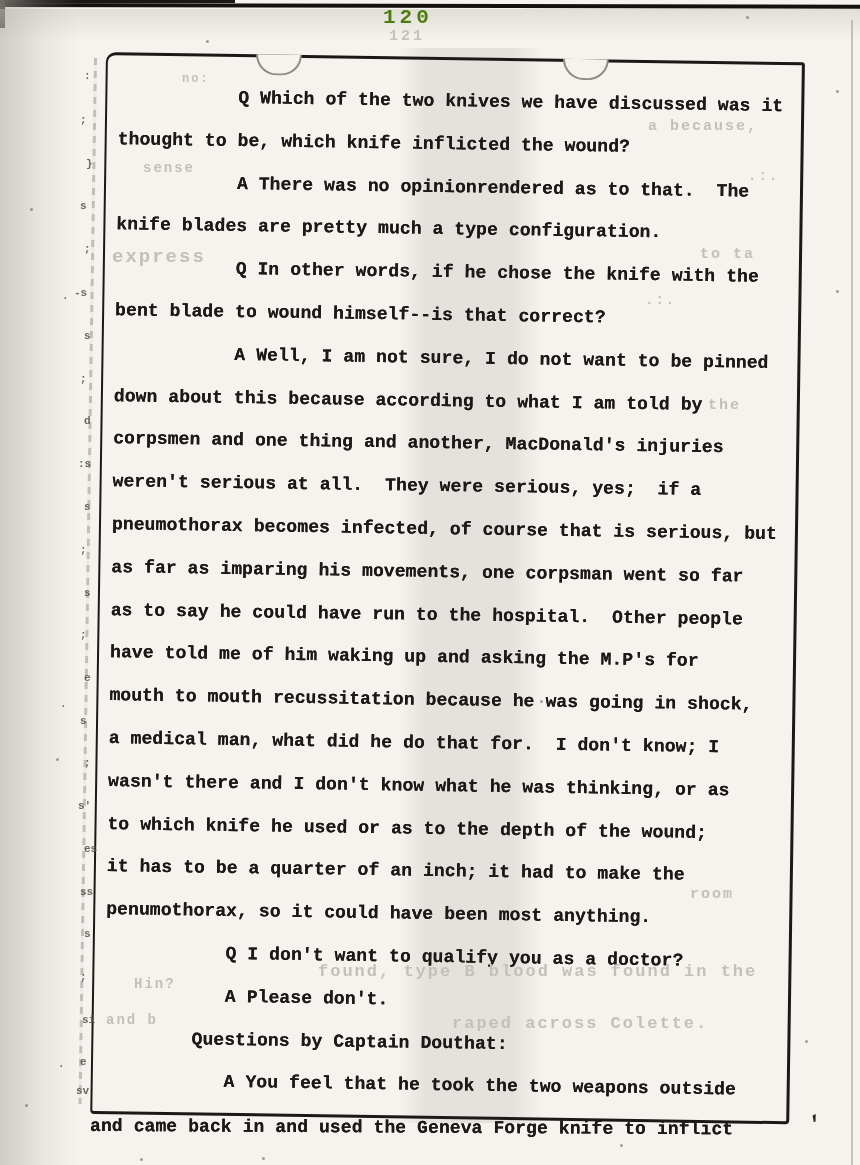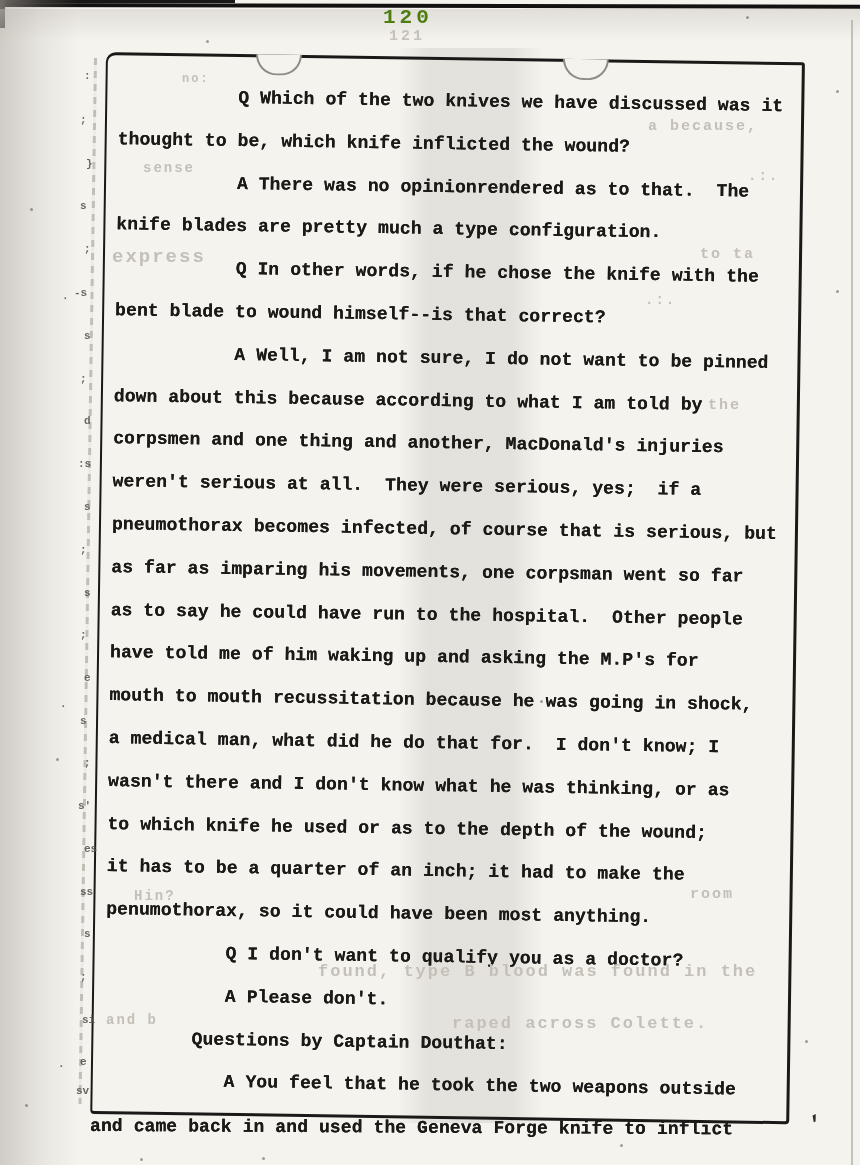--- a/index.html
+++ b/index.html
@@ -113,21 +113,21 @@
   <div>
       <span class="ghost" style="left: 182px; top: 72px; font-size: 12px;">no:</span>
       <span class="ghost" style="left: 648px; top: 118px; font-size: 15px;">a because,</span>
       <span class="ghost" style="left: 143px; top: 160px; font-size: 14px;">sense</span>
       <span class="ghost" style="left: 748px; top: 168px; font-size: 14px;">.:.</span>
       <span class="ghost" style="left: 700px; top: 206px; font-size: 15px; margin-top: 40px;">to ta</span>
       <span class="ghost" style="left: 112px; top: 246px; font-size: 19px;">express</span>
       <span class="ghost" style="left: 645px; top: 292px; font-size: 14px;">.:.</span>
       <span class="ghost" style="left: 708px; top: 380px; font-size: 15px; margin-top: 17px;">the</span>
       <span class="ghost" style="left: 690px; top: 886px; font-size: 15px;">room</span>
-      <span class="ghost" style="left: 134px; top: 888px; font-size: 14px;">Hin?</span>
+      <span class="ghost" style="left: 134px; top: 976px; font-size: 14px;">Hin?</span>
       <span class="ghost" style="left: 318px; top: 962px; font-size: 17px;">found, type B blood was found in the</span>
       <span class="ghost" style="left: 106px; top: 1012px; font-size: 14px;">and b</span>
       <span class="ghost" style="left: 452px; top: 1014px; font-size: 17px;">raped across Colette.</span>
     </div>
   <div>
       <span class="mmark" style="left: 84px; top: 70px;">:</span>
       <span class="mmark" style="left: 80px; top: 114px;">;</span>
       <span class="mmark" style="left: 86px; top: 158px;">}</span>
       <span class="mmark" style="left: 80px; top: 200px;">s</span>
       <span class="mmark" style="left: 84px; top: 243px;">;</span>

